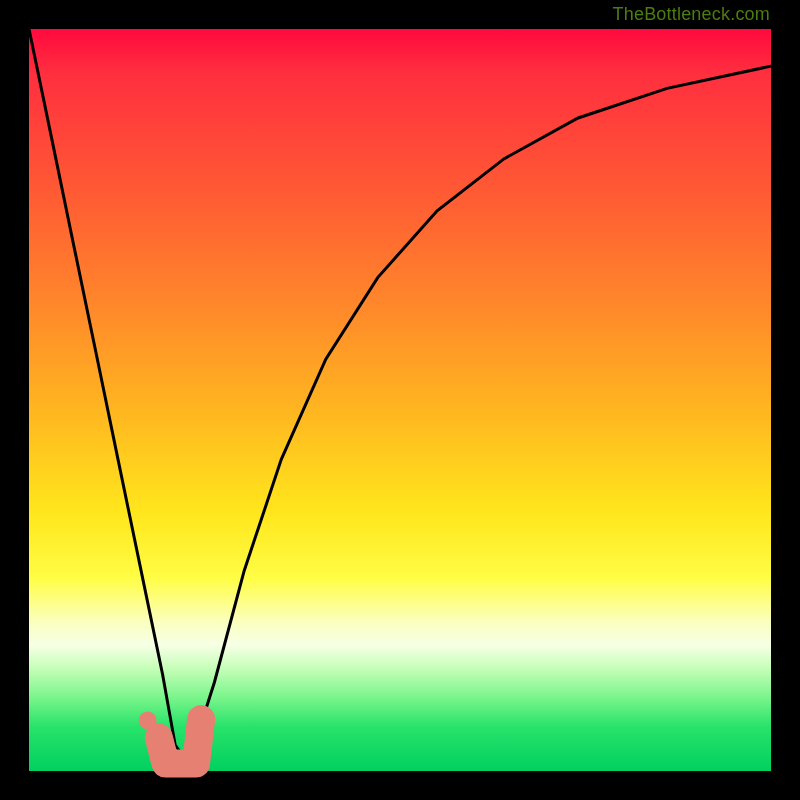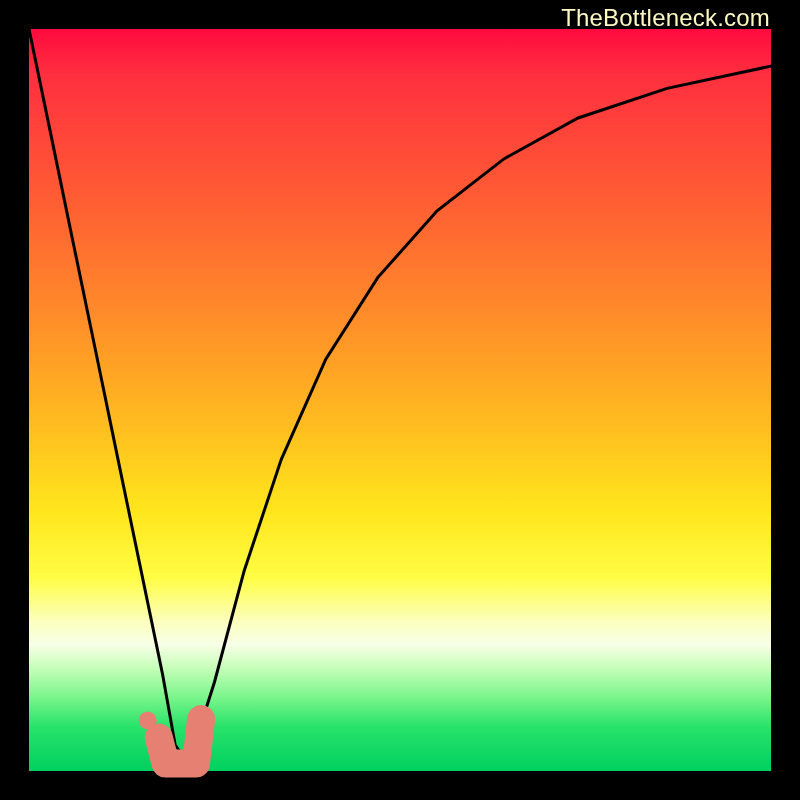--- a/index.html
+++ b/index.html
@@ -40,22 +40,22 @@
       #c8ffba 86%,
       #7cf58c 90%,
       #28e36a 94%,
       #00d060 100%
     );
   }
   .watermark {
     position: absolute;
     top: 4px;
     right: 30px;
-    color: #fef9c3;
-    font-size: 24px;
+    color: #4d7c0f;
+    font-size: 18px;
     font-weight: 500;
     letter-spacing: 0.2px;
     user-select: none;
   }
   svg.curves {
     position: absolute;
     left: 29px;
     top: 29px;
     width: 742px;
     height: 742px;

